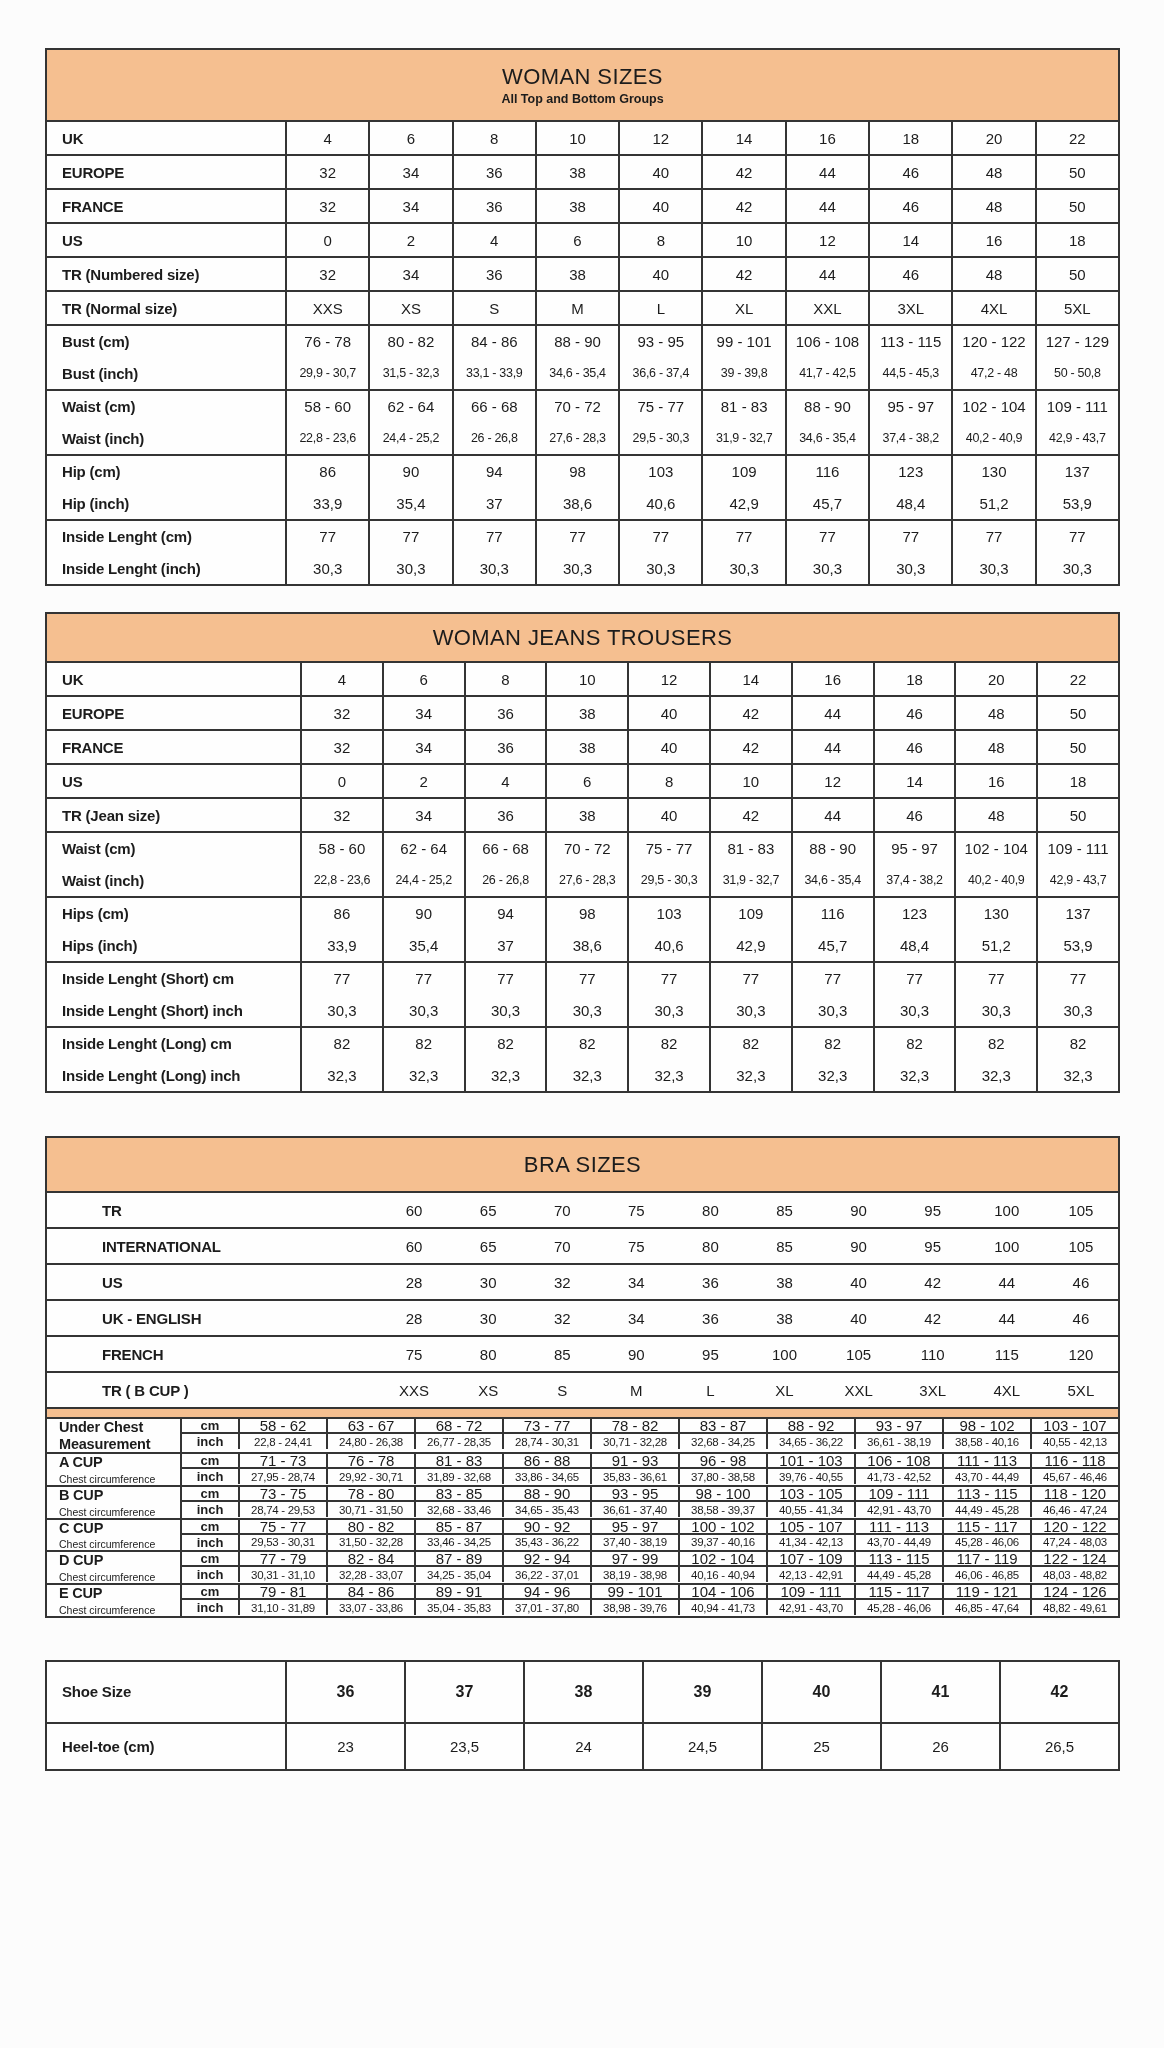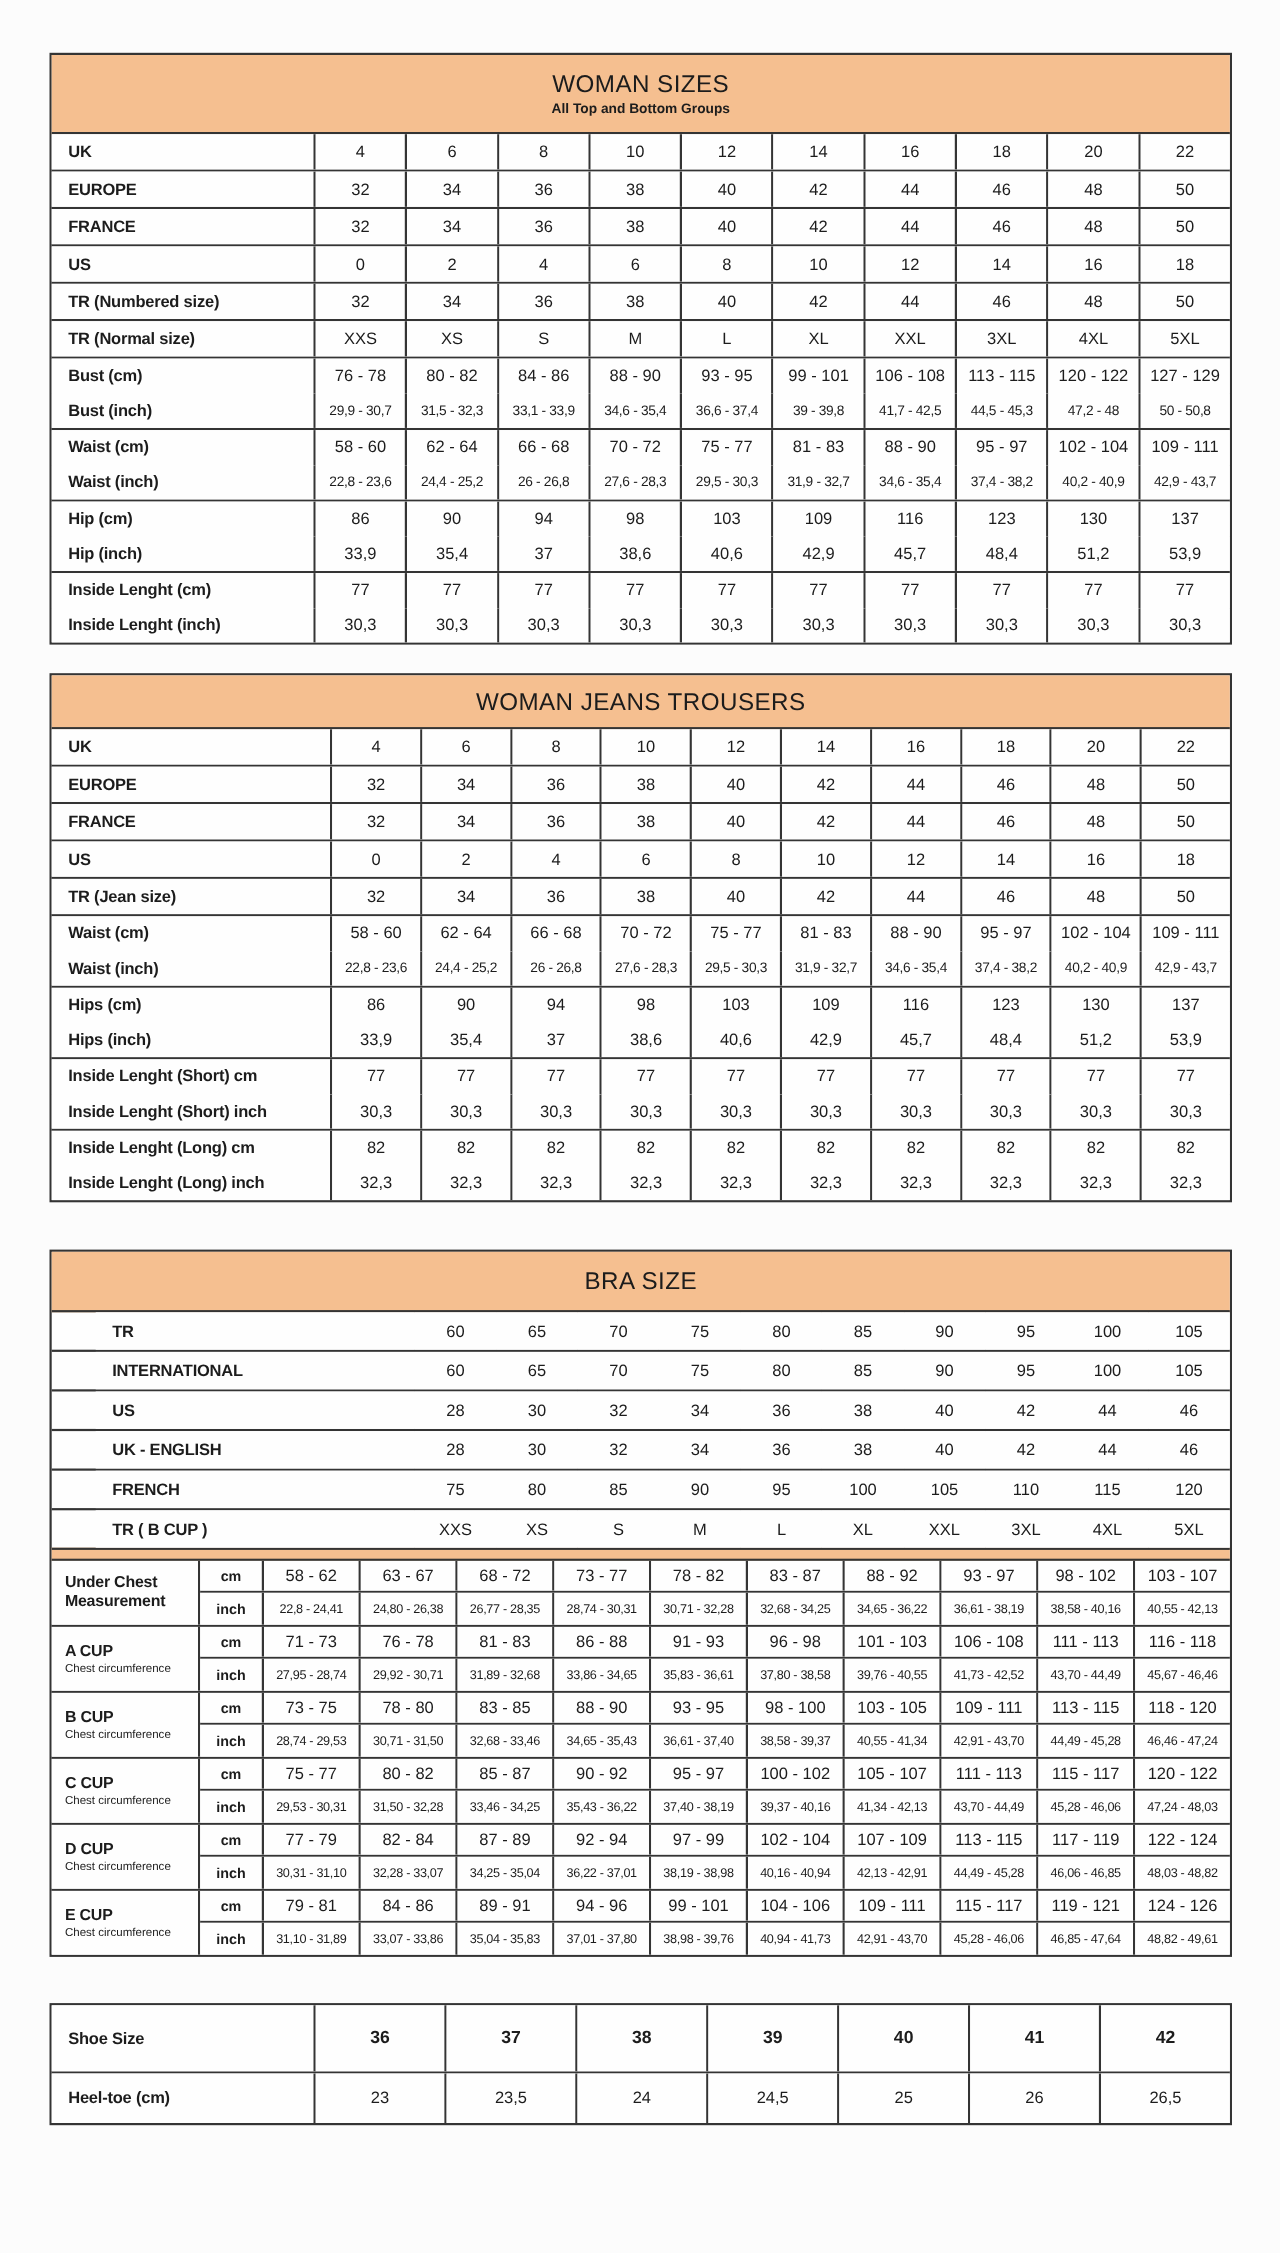--- a/index.html
+++ b/index.html
@@ -71,21 +71,21 @@
   }
   .grp.cup{display:flex;}
   .cup-label{
     flex:0 0 135px;width:135px;
     display:flex;flex-direction:column;justify-content:center;align-items:flex-start;
     padding-left:12px;border-right:2px solid var(--border);background:var(--cell-bg);
   }
   .cup-label-main{font-weight:700;font-size:14.5px;line-height:1.15;letter-spacing:-0.2px;}
   .cup-label-sub{font-size:10.5px;margin-top:2px;}
   .cup-right{flex:1 1 0;display:flex;flex-direction:column;}
-  .cup-row{height:29px;}
+  .cup-row{height:15px;}
   .cup-right .cup-row:first-child{border-bottom:2px solid var(--border);}
   .unit{flex:0 0 58px;font-weight:700;font-size:13px;}
 
   
   #tbl-shoes .row{height:45px;}
   #tbl-shoes .row.tall{height:60px;}
 </style>
 </head>
 <body>
 
@@ -492,21 +492,21 @@
             <div class="cell val">32,3</div>
             <div class="cell val">32,3</div>
             <div class="cell val">32,3</div>
           </div>
         </div>
       </div>
   </section>
 
   <section class="tbl" id="tbl-bra-sizes">
     <header class="tbl-head">
-      <div class="tbl-title">BRA SIZE</div>
+      <div class="tbl-title">BRA SIZES</div>
     </header>
     <div class="tbl-body">
       <div class="bra-top">
           <div class="grp">
             <div class="row ">
               <div class="cell label no-v">TR</div>
               <div class="cell val no-v">60</div>
               <div class="cell val no-v">65</div>
               <div class="cell val no-v">70</div>
               <div class="cell val no-v">75</div>

